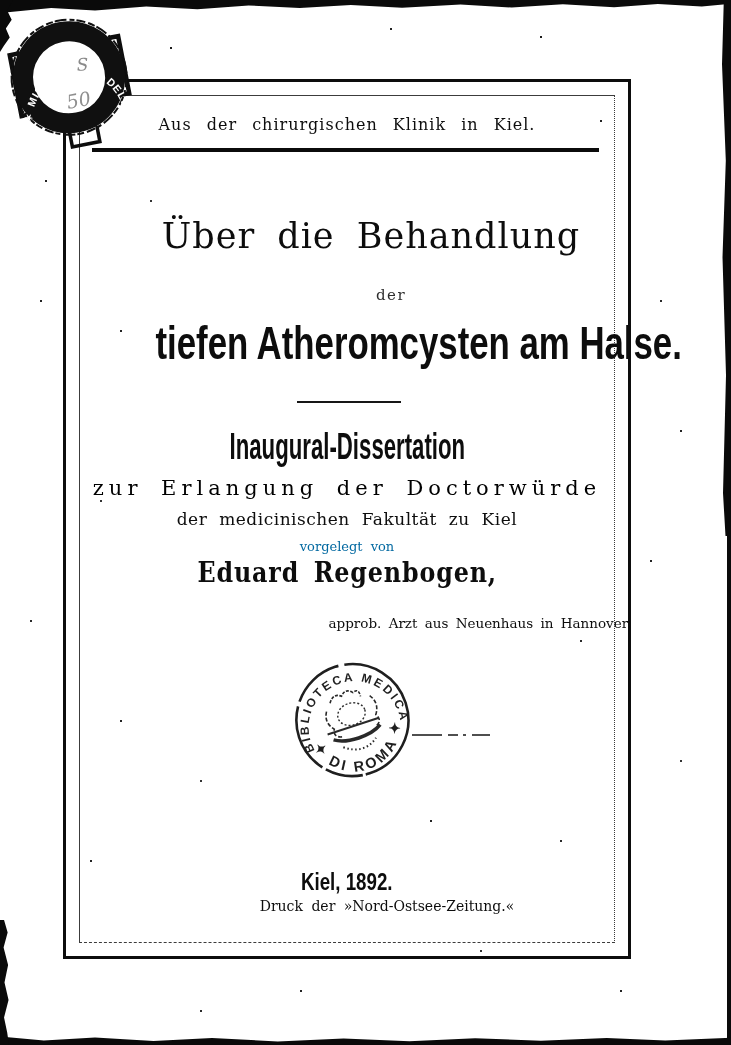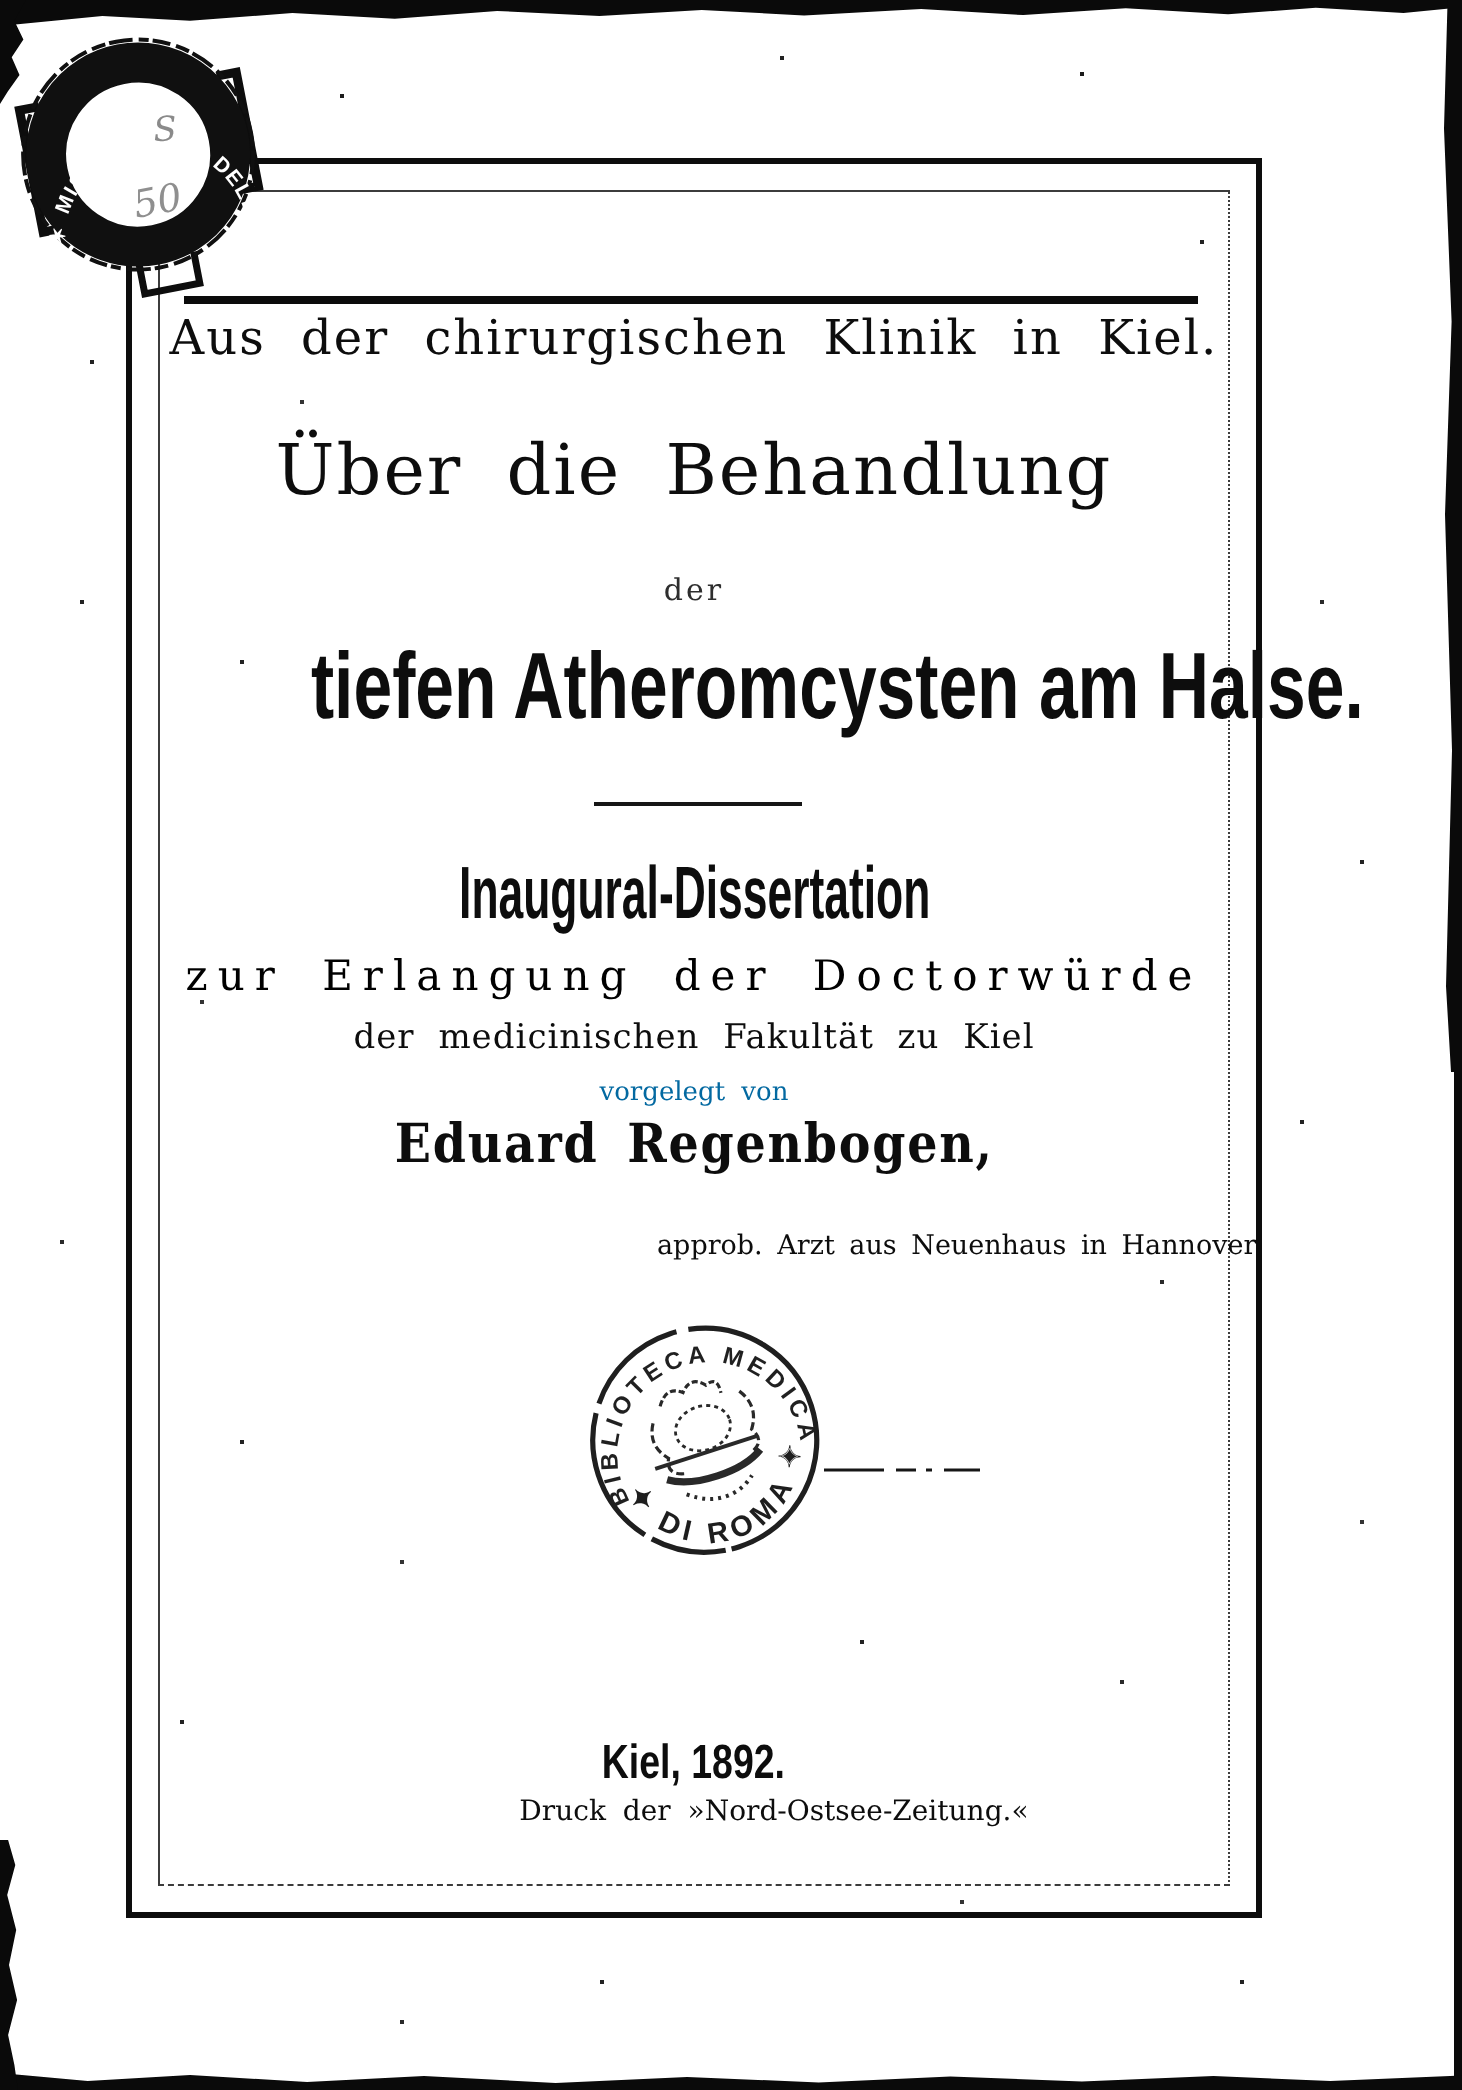--- a/index.html
+++ b/index.html
@@ -30,24 +30,24 @@
     310px 903px 0 #333, 130px 943px 0 #222, 30px 963px 0 #2a2a2a, 450px 943px 0 #222,
     510px 713px 0 #333, -130px 253px 0 #222, -140px 573px 0 #2a2a2a, -125px 133px 0 #222; }
   
   .frame-outer { position:absolute; left:63px; top:79px; width:568px; height:880px;
     box-sizing:border-box; border:3px solid #0d0d0d; }
   .frame-inner { position:absolute; left:79px; top:95px; width:536px; height:848px;
     box-sizing:border-box; border:1px solid #272727;
     border-right-style:dotted; border-bottom-style:dashed; opacity:.9; }
   
   .line { position:absolute; left:63px; width:568px; text-align:center; line-height:1.08; }
-  .institution { top:116px; font-size:24px; letter-spacing:1px; word-spacing:9px;margin-top:41px; }
+  .institution { top:116px; font-size:16px; letter-spacing:1px; word-spacing:9px; }
   .header-rule { position:absolute; left:92px; top:148px; width:507px; height:4px; background:#0b0b0b; }
-  .title1 { top:218px; font-size:35px; word-spacing:10px; letter-spacing:1px; }
-  .connector { top:287px; font-size:15px; color:#2e2e2e; letter-spacing:1.5px; }
+  .title1 { top:218px; font-size:35px; word-spacing:10px; letter-spacing:1px;padding-left:24px; }
+  .connector { top:287px; font-size:15px; color:#2e2e2e; letter-spacing:1.5px;padding-left:44px; }
   .title2 { top:318px; }
   .cond { display:inline-block; transform-origin:50% 50%;
     font-family:"Liberation Sans", sans-serif; font-weight:bold; white-space:nowrap; }
   .title2 .cond { font-size:47px; transform:scaleX(.74); }
   .title-divider { position:absolute; left:297px; top:401px; width:104px; height:2px; background:#161616; }
   .genre { top:427px; }
   .genre .cond { font-size:37px; transform:scaleX(.60); }
   .purpose { top:477px; font-size:21px; letter-spacing:5px; word-spacing:7px; color:#000000; }
   .faculty { top:510px; font-size:17px; font-weight:normal; word-spacing:6px; letter-spacing:.5px; }
   .presented { top:540px; font-size:13px; word-spacing:4px; color:#0369a1; }

